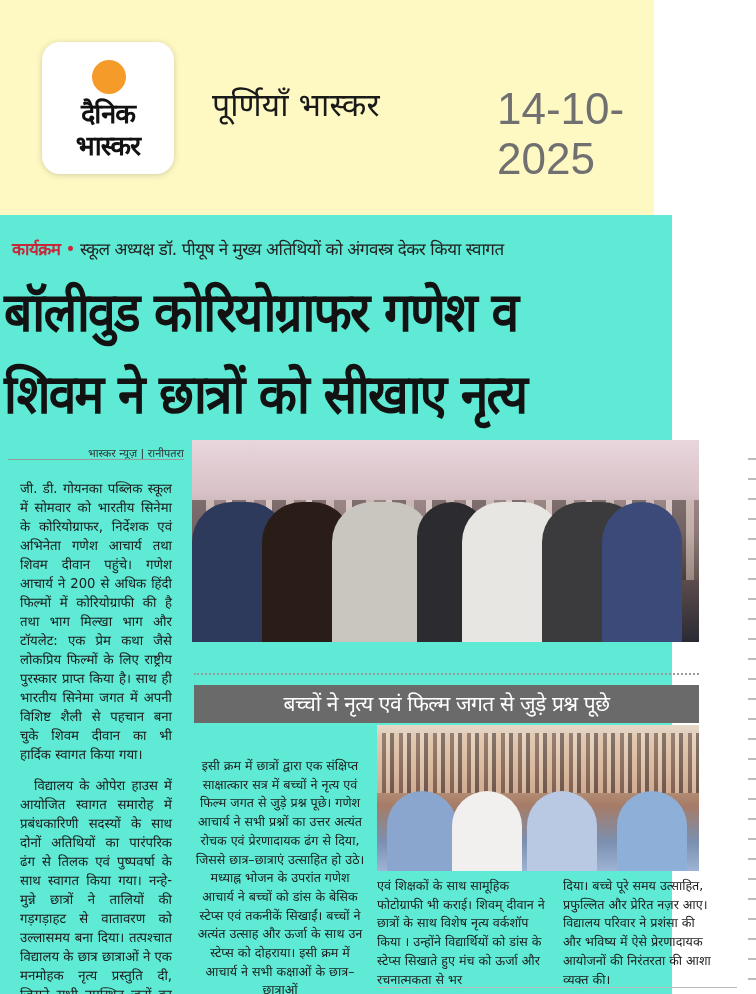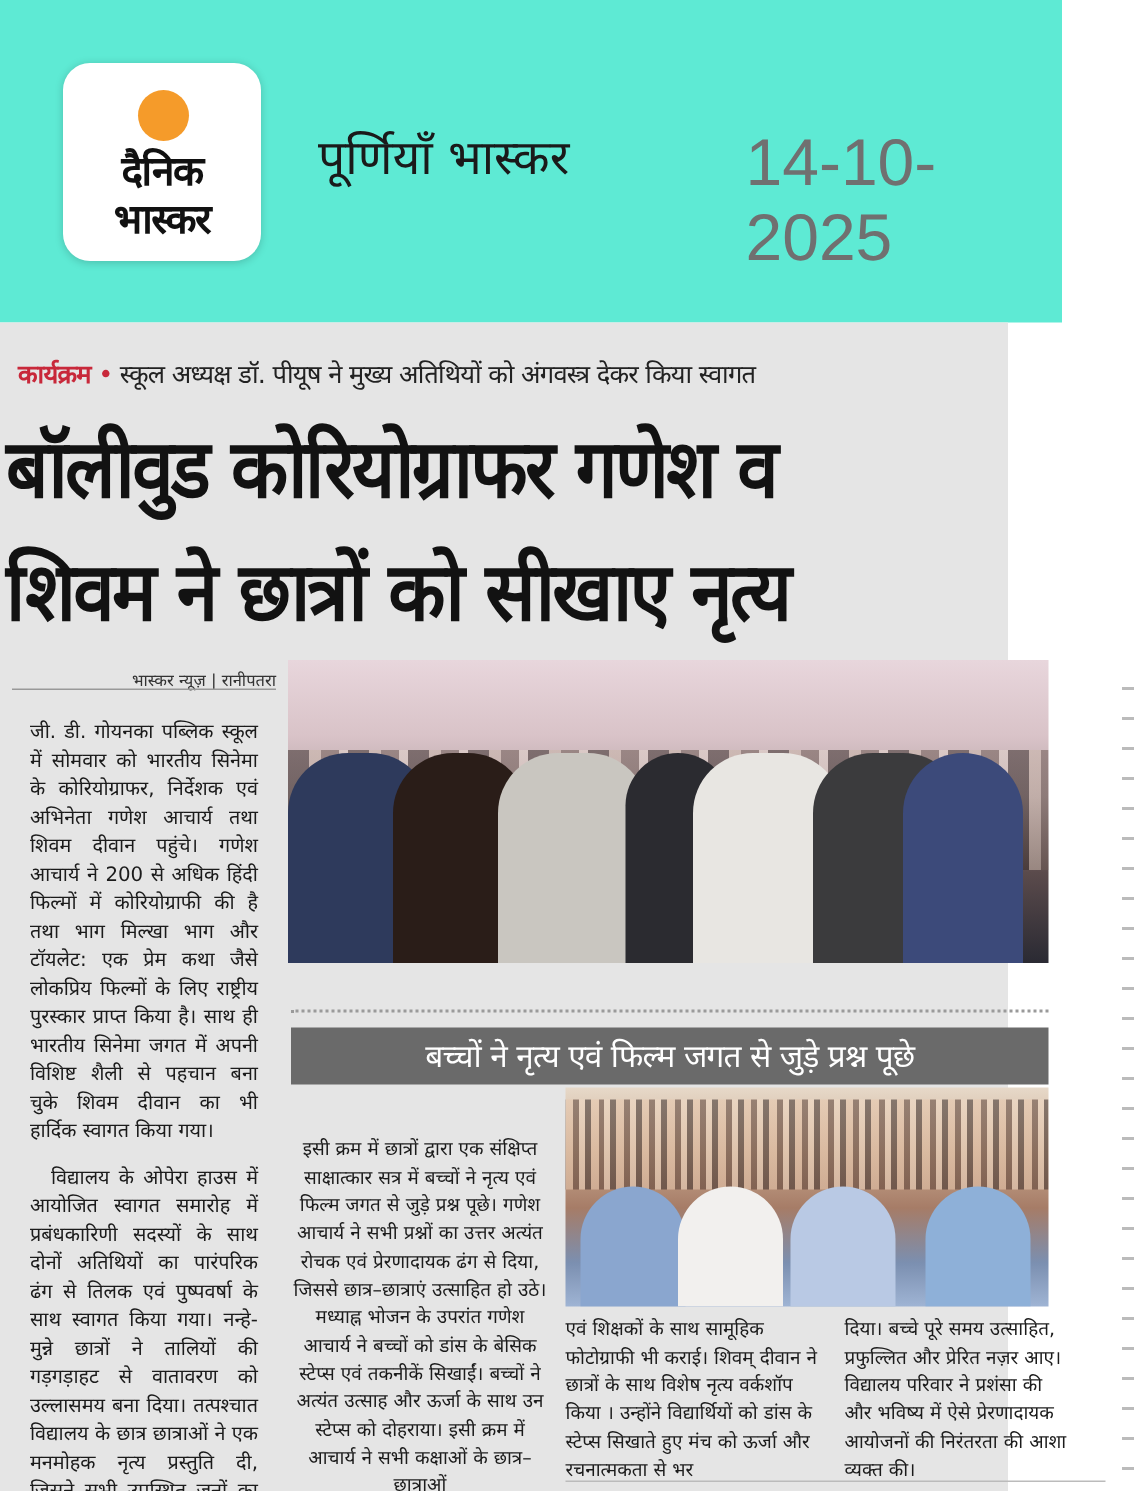--- a/index.html
+++ b/index.html
@@ -1,32 +1,32 @@
 <!DOCTYPE html>
 <html><head>
 <meta charset="utf-8">
 <style>
   * { box-sizing: border-box; margin: 0; padding: 0; }
   html, body { width: 756px; height: 994px; background: #ffffff; overflow: hidden; }
   body { position: relative; font-family: "DejaVu Sans", sans-serif; color: #111; }
 
   
-  .header { position: absolute; left: 0; top: 0; width: 708px; height: 215px; background: #5eead4; padding-left: 28px; }
+  .header { position: absolute; left: 0; top: 0; width: 654px; height: 215px; background: #fef9c3; padding-left: 28px; }
   .logo { position: absolute; left: 42px; top: 42px; width: 132px; height: 132px; border-radius: 18px;
           background: #fff; box-shadow: 0 1px 6px rgba(0,0,0,0.18); }
   .logo .sun { position: absolute; left: 50px; top: 18px; width: 34px; height: 34px; border-radius: 50%; background: #f59b2a; }
   .logo .l1, .logo .l2 { position: absolute; left: 0; width: 132px; text-align: center; font-weight: bold; color: #111;
           font-family: "DejaVu Sans", sans-serif; letter-spacing: -1px; }
   .logo .l1 { top: 52px; font-size: 27px; }
   .logo .l2 { top: 84px; font-size: 27px; }
   .edition { position: absolute; left: 212px; top: 82px; font-size: 32px; color: #1a1a1a; font-family: "DejaVu Sans", sans-serif; }
   .date { position: absolute; left: 497px; top: 84px; font-size: 44px; color: #707070; font-family: "Liberation Sans", sans-serif; }
 
   
-  .clip { position: absolute; left: 0; top: 215px; width: 672px; height: 779px; background: #e5e5e5; }
+  .clip { position: absolute; left: 0; top: 215px; width: 672px; height: 779px; background: #5eead4; }
   .kicker { position: absolute; left: 12px; top: 22px; font-size: 17px; white-space: nowrap; font-family: "DejaVu Sans", sans-serif; letter-spacing: -0.5px; }
   .kicker .tag { color: #c8283a; font-weight: bold; }
   .kicker .dot { color: #c8283a; }
   .kicker .sub { color: #222; }
   .headline { position: absolute; left: 4px; font-size: 54px; font-weight: bold; color: #121212; white-space: nowrap;
               font-family: "DejaVu Sans", sans-serif; letter-spacing: -2px; transform: scaleX(0.92); transform-origin: left top; }
   .h1 { top: 58px; }
   .h2 { top: 140px; }
 
   .byline { position: absolute; left: 40px; top: 230px; font-size: 11px; color: #333; margin-left: 48px; }

